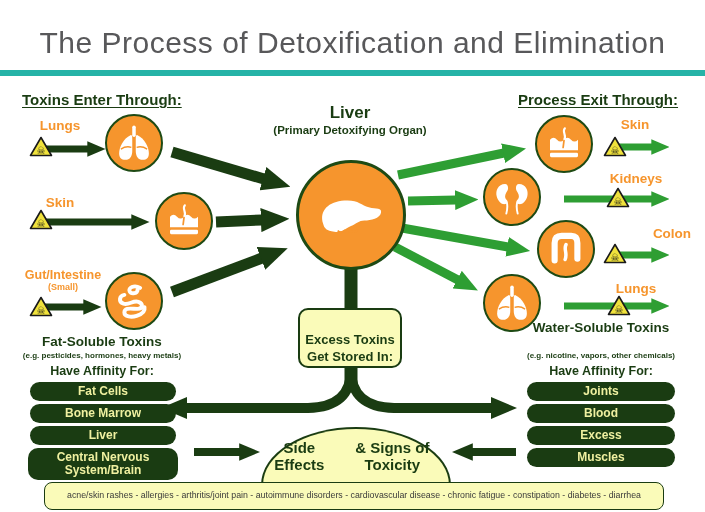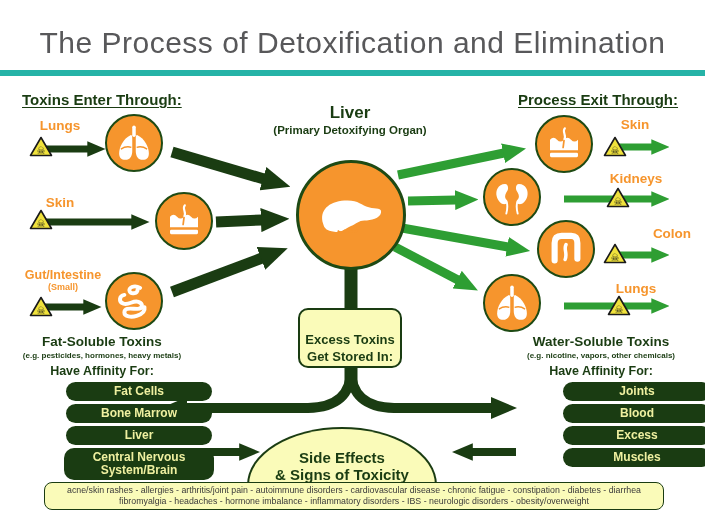--- a/index.html
+++ b/index.html
@@ -35,26 +35,26 @@
   .stored{position:absolute;left:298px;top:308px;width:104px;height:60px;z-index:3;
           background:#FAFBB9;border:2.5px solid #1A3C12;border-radius:10px;box-sizing:border-box;
           display:flex;flex-direction:column;align-items:center;justify-content:flex-end;
           font-size:13px;font-weight:bold;color:#1A3C12;line-height:1.35;text-align:center;}
   
   .toxhead{position:absolute;font-size:13.5px;font-weight:bold;color:#1A3C12;text-align:center;z-index:3;}
   .toxeg{position:absolute;font-size:8px;font-weight:bold;color:#1A3C12;text-align:center;z-index:3;}
   .affinity{position:absolute;font-size:12.5px;font-weight:bold;color:#1A3C12;text-align:center;z-index:3;}
   .pill{position:absolute;background:#1A3C12;border-radius:10px;color:#EFF0A0;z-index:3;
         font-size:12px;font-weight:bold;text-align:center;display:flex;align-items:center;
-        justify-content:center;line-height:1.1;box-sizing:border-box;margin-left:36px;}
-  
-  .dome{position:absolute;left:247px;top:427px;width:190px;height:58px;z-index:2;
+        justify-content:center;line-height:1.1;box-sizing:border-box;}
+  
+  .dome{position:absolute;left:261px;top:427px;width:190px;height:58px;z-index:2;
         background:#FAFBB9;border:2.5px solid #1A3C12;border-bottom:0;box-sizing:border-box;
         border-radius:95px 95px 0 0 / 58px 58px 0 0;
-        display:flex;flex-direction:column;align-items:center;justify-content:flex-end;
+        display:flex;flex-direction:row;align-items:center;justify-content:flex-end;
         padding-bottom:2px;font-size:15px;font-weight:bold;color:#1A3C12;line-height:1.15;text-align:center;}
   
   .footer{position:absolute;left:44px;top:482px;width:620px;height:28px;z-index:5;
           background:#FAFBB9;border:1.5px solid #1A3C12;border-radius:8px;box-sizing:border-box;
           display:flex;flex-direction:column;align-items:center;justify-content:center;
           font-size:8.8px;color:#3A3A3A;line-height:1.3;text-align:center;}
   .icon-svg{display:block;}
 </style>
 </head>
 <body>
@@ -209,31 +209,30 @@
   </div>
 
   <div class="toxhead" style="left:22px;top:334px;width:160px;">Fat-Soluble Toxins</div>
   <div class="toxeg" style="left:12px;top:351px;width:180px;">(e.g. pesticides, hormones, heavy metals)</div>
   <div class="affinity" style="left:22px;top:364px;width:160px;">Have Affinity For:</div>
   <div class="pill" style="left:30px;top:382px;width:146px;height:19px;">Fat Cells</div>
   <div class="pill" style="left:30px;top:404px;width:146px;height:19px;">Bone Marrow</div>
   <div class="pill" style="left:30px;top:426px;width:146px;height:19px;">Liver</div>
   <div class="pill" style="left:28px;top:448px;width:150px;height:32px;padding:0 14px;">Central Nervous System/Brain</div>
 
-  <div class="toxhead" style="left:521px;top:334px;width:160px;">Water-Soluble Toxins</div>
+  <div class="toxhead" style="left:521px;top:320px;width:160px;">Water-Soluble Toxins</div>
   <div class="toxeg" style="left:511px;top:351px;width:180px;">(e.g. nicotine, vapors, other chemicals)</div>
   <div class="affinity" style="left:521px;top:364px;width:160px;">Have Affinity For:</div>
   <div class="pill" style="left:527px;top:382px;width:148px;height:19px;">Joints</div>
   <div class="pill" style="left:527px;top:404px;width:148px;height:19px;">Blood</div>
   <div class="pill" style="left:527px;top:426px;width:148px;height:19px;">Excess</div>
   <div class="pill" style="left:527px;top:448px;width:148px;height:19px;">Muscles</div>
 
   <div class="dome">
     <div>Side Effects</div>
     <div>&amp; Signs of Toxicity</div>
   </div>
 
   <div class="footer">
     <div>acne/skin rashes - allergies - arthritis/joint pain - autoimmune disorders - cardiovascular disease - chronic fatigue - constipation - diabetes - diarrhea</div>
-    <div>fibromyalgia - headaches - hormone imbalance - inflammatory disorders - IBS - neurologic disorders - obesity/overweight</div>
   </div>
 
 </div>
 
 </body></html>

